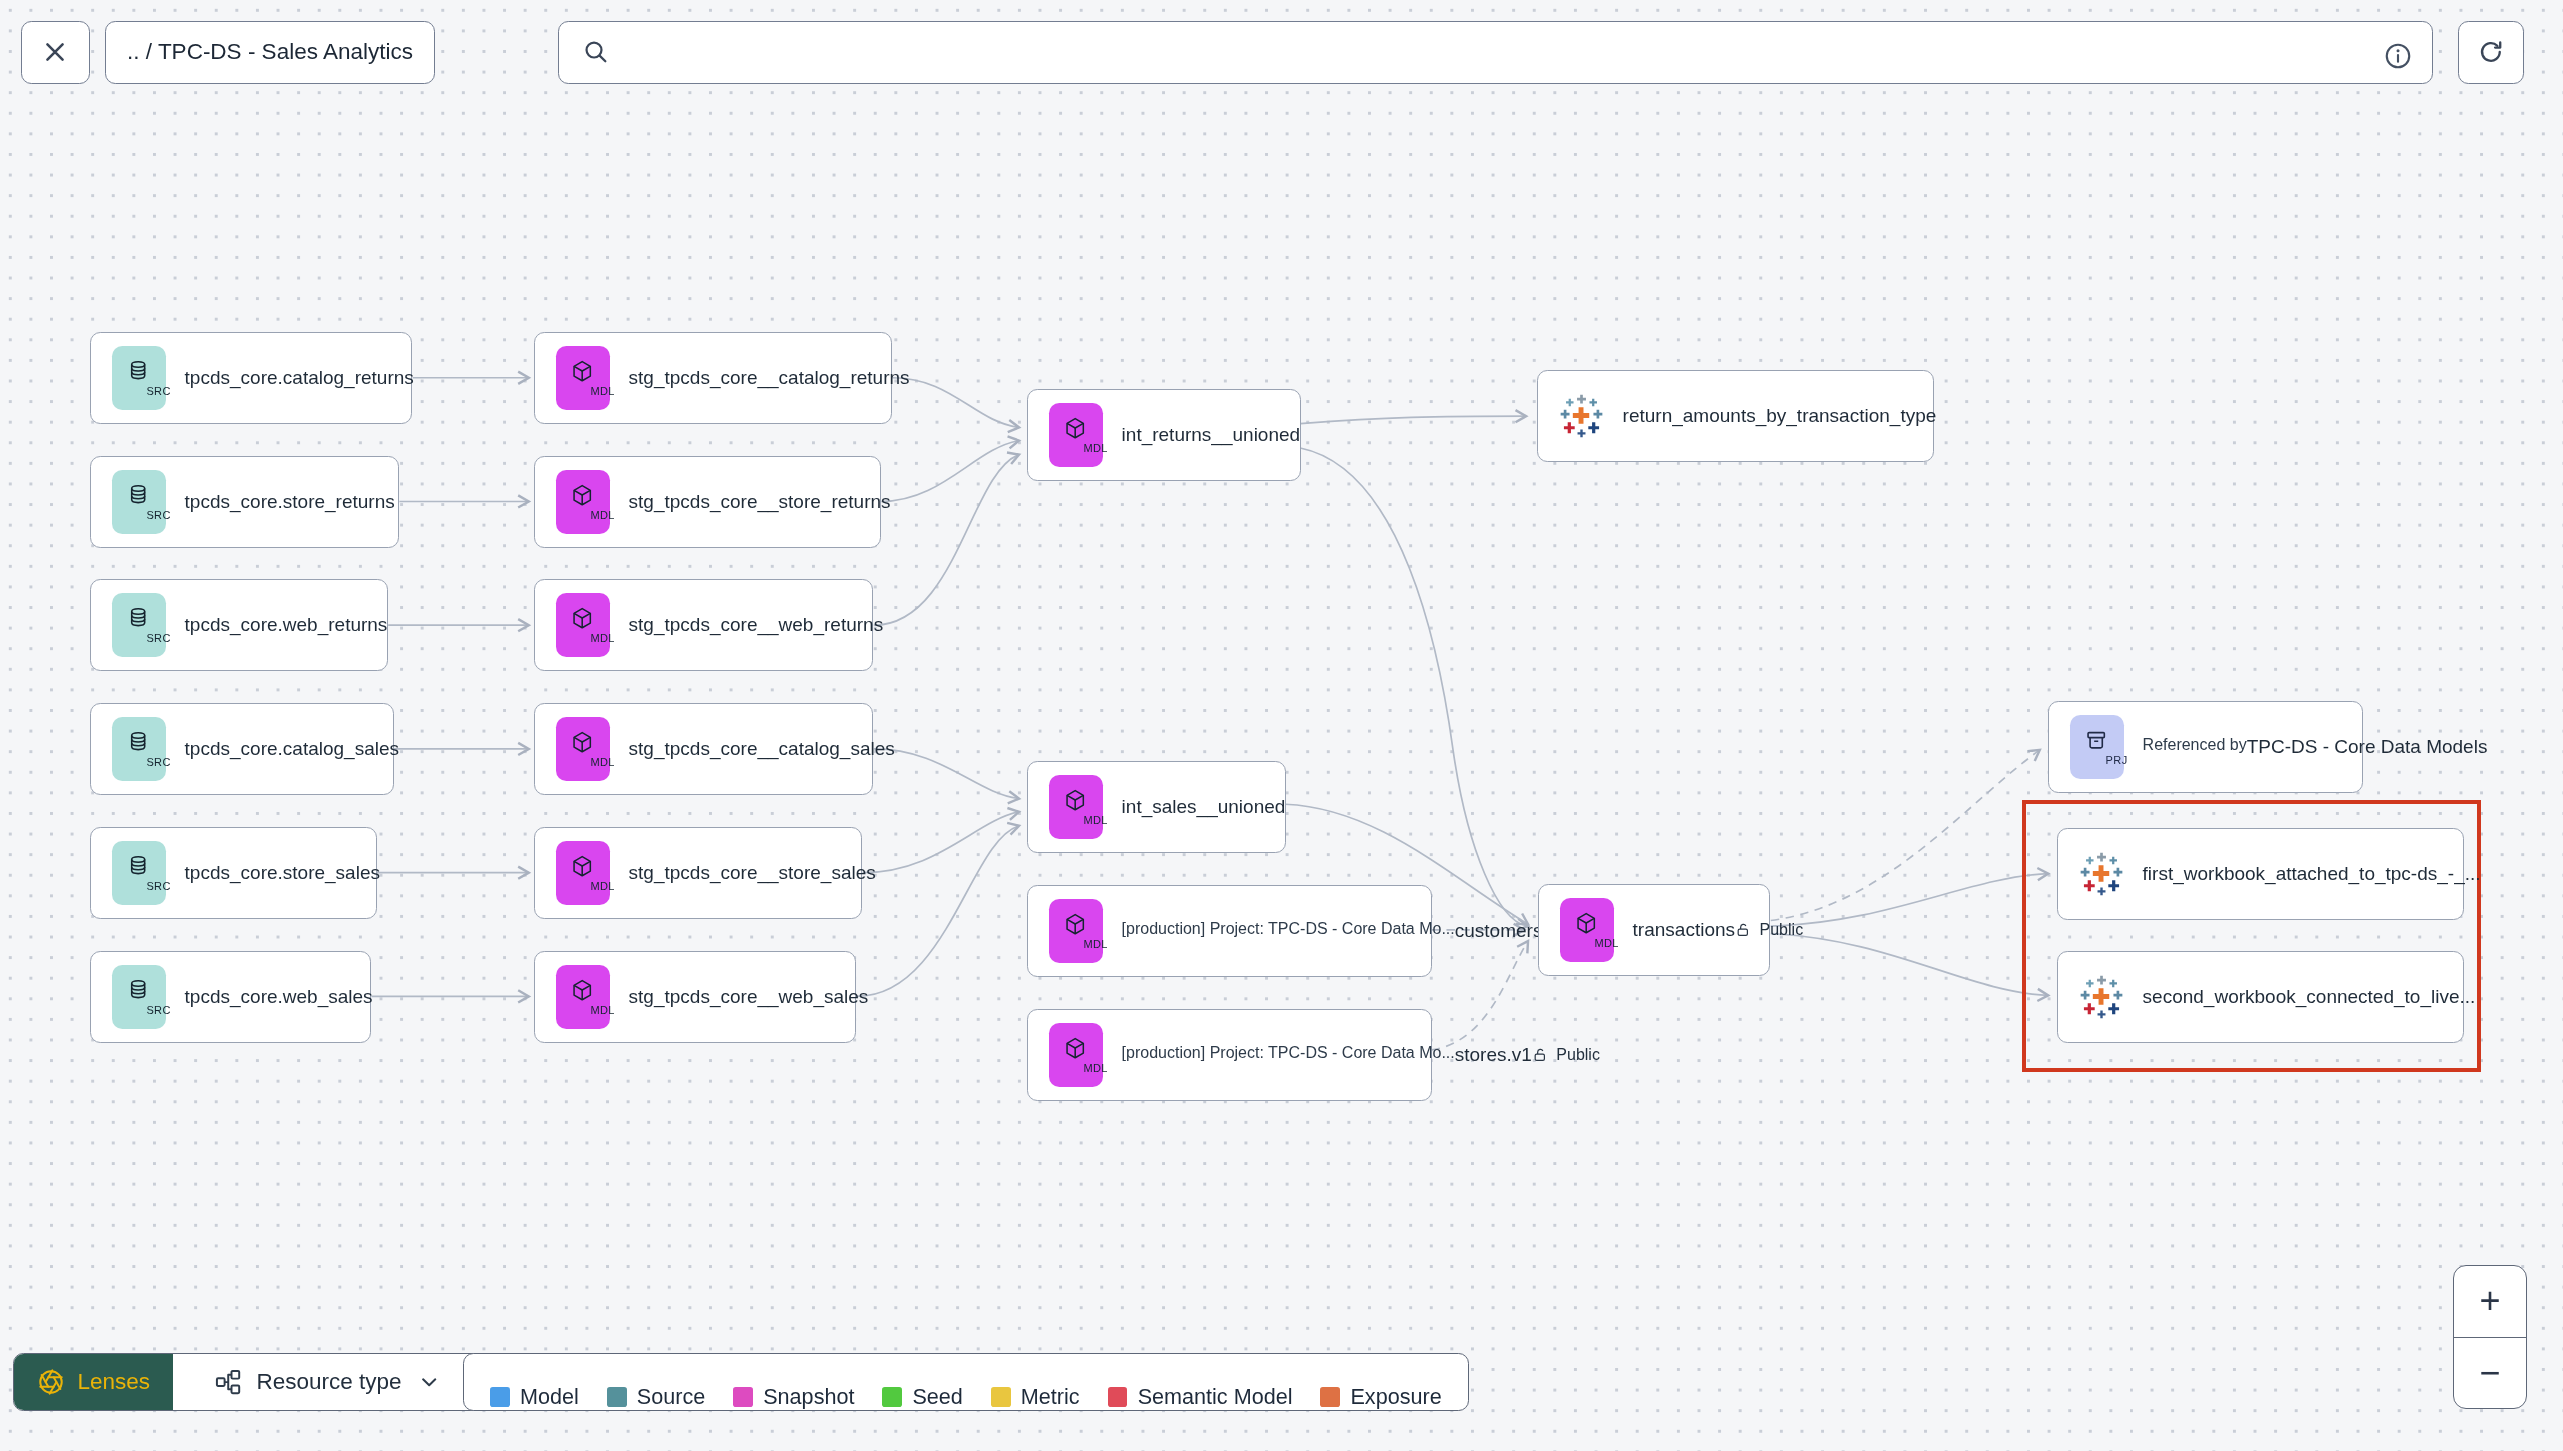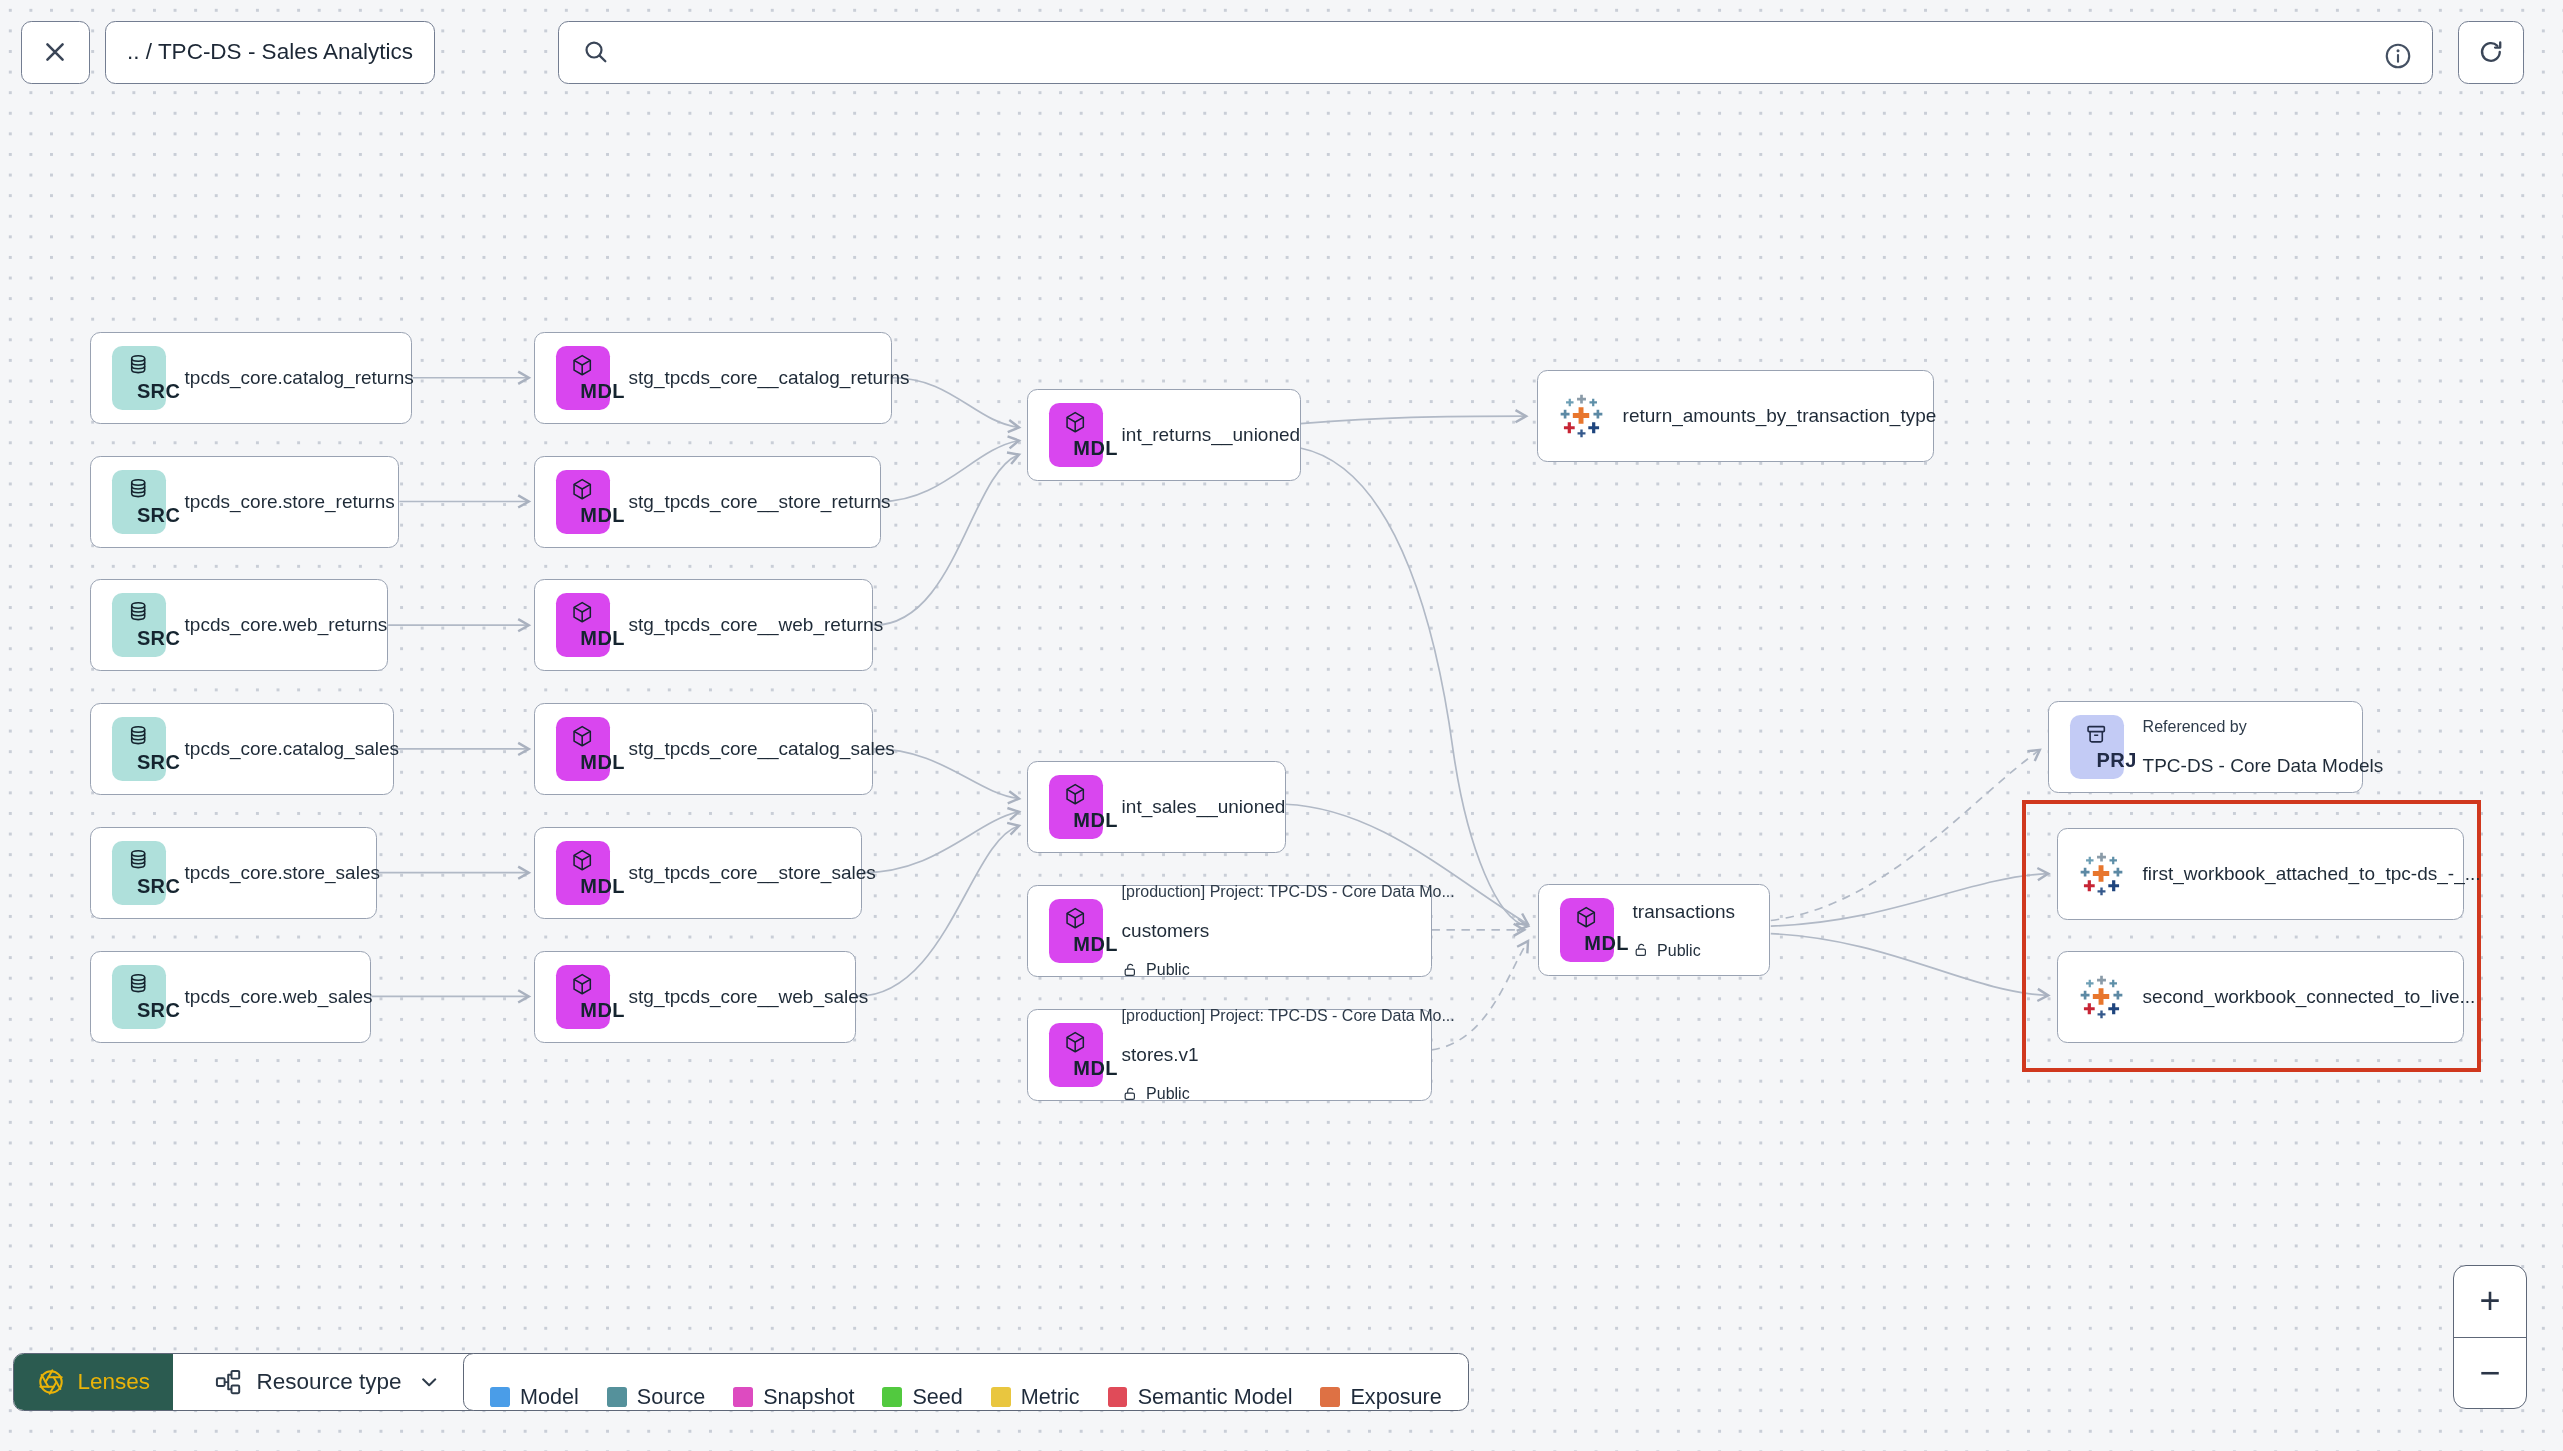--- a/index.html
+++ b/index.html
@@ -24,22 +24,22 @@
   
   .node{position:absolute;height:92px;background:#fff;border:1.9px solid #99A2B2;border-radius:10.3px;
         box-sizing:border-box;display:flex;align-items:center;gap:19px;padding:0 20.6px;z-index:2;cursor:pointer;}
   .nlabel{font-size:19px;color:#1F2B38;white-space:nowrap;}
   .badge{width:54px;height:64px;border-radius:10.3px;display:flex;flex-direction:column;align-items:center;
          justify-content:center;gap:1.9px;flex:0 0 auto;color:#15242F;}
   .badge.src{background:#AFE0DB;}
   .badge.mdl{background:#d946ef;text-align:right;}
   .badge.prj{background:#C3CBF5;color:#212B47;}
   .bicon{width:24.4px;height:24.4px;}
-  .btxt{font-size:20px;font-weight:700;letter-spacing:0.4px;margin-left:40px;}
-  .ncol{display:flex;flex-direction:column;gap:19px;min-width:0;}
+  .btxt{font-size:11px;font-weight:400;letter-spacing:0.4px;margin-left:40px;}
+  .ncol{display:flex;flex-direction:row;gap:0;min-width:0;}
   .nsmall{font-size:16px;color:#2E3B4A;white-space:nowrap;}
   .nacc{display:flex;align-items:center;gap:7.5px;font-size:16px;color:#23303E;}
   .lockic{width:17px;height:17px;color:#2A3644;}
   .tabic{width:45px;height:45px;flex:0 0 auto;}
   #node-return-amounts .nlabel,#node-workbook1 .nlabel,#node-workbook2 .nlabel{font-size:19px;}
   
   #highlight-box{position:absolute;left:2022px;top:800px;width:459px;height:272px;border:4.7px solid #D0381E;
         z-index:1;box-sizing:border-box;}
   
   #edge-layer{position:absolute;left:0;top:0;z-index:0;}

